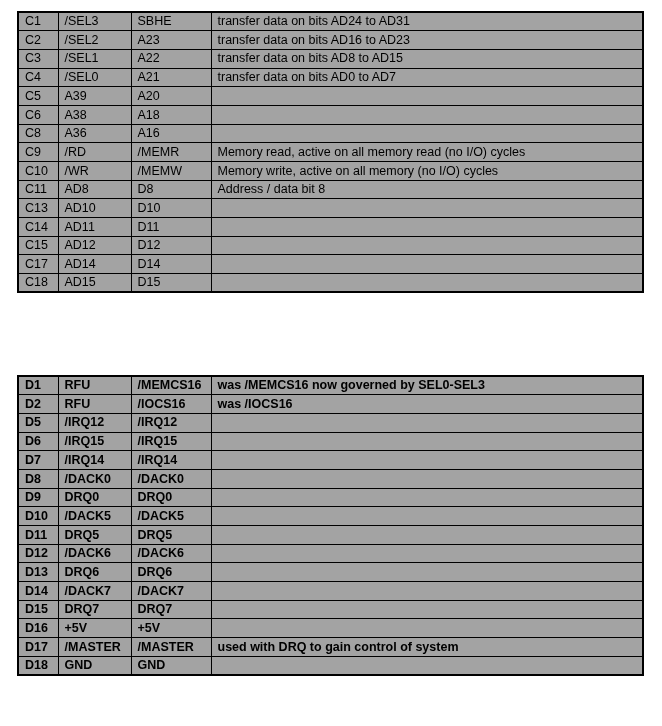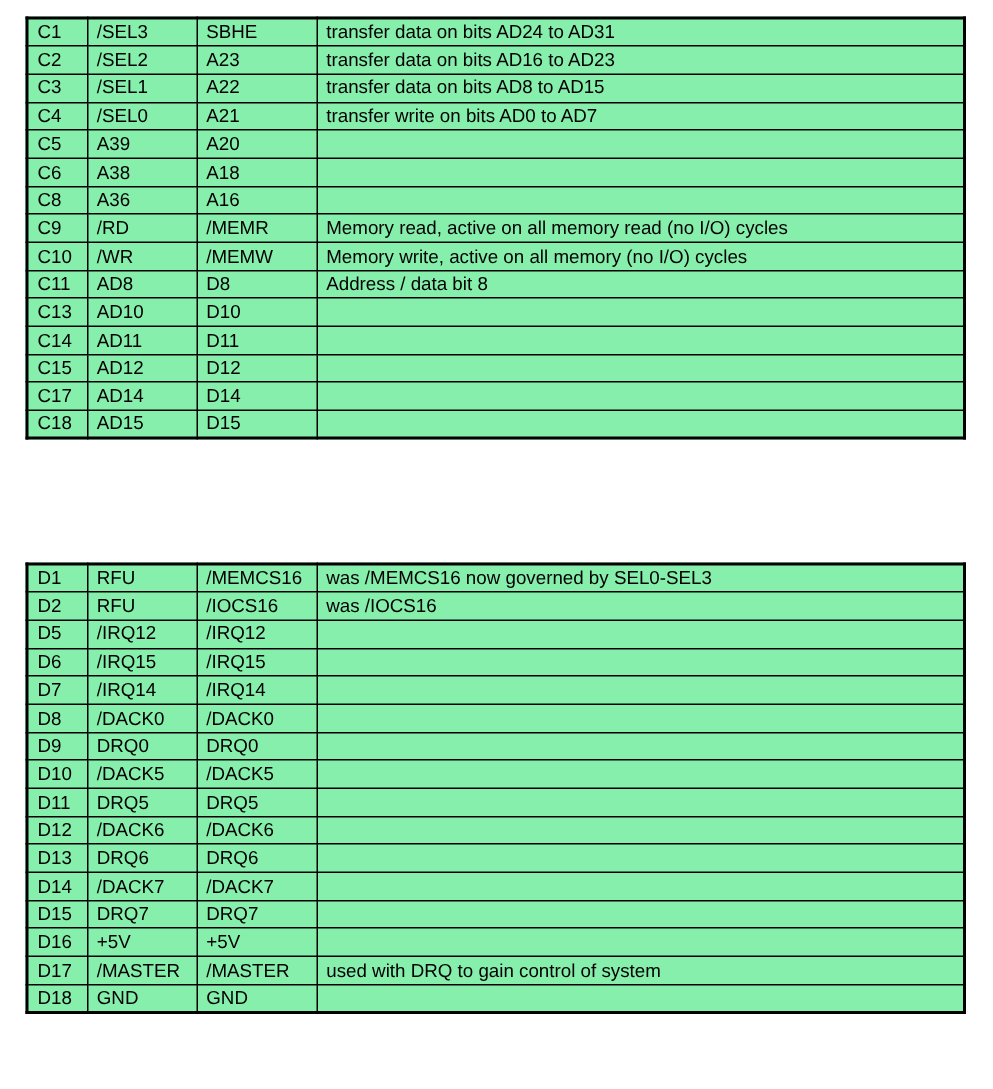--- a/index.html
+++ b/index.html
@@ -17,24 +17,24 @@
     background: #ffffff;
     font-family: "Liberation Sans", sans-serif;
     color: #000000;
   }
   table.pinout {
     position: absolute;
     left: 17px;
     border-collapse: collapse;
     table-layout: fixed;
     border: 2px solid #000000;
-    background: #86efac;
+    background: #a3a3a3;
   }
   table.pinout.table-c { top: 11px; }
-  table.pinout.table-d { top: 375px; }
+  table.pinout.table-d { top: 375px; font-weight: bold; }
   table.pinout tr { height: 18.7px; }
   table.pinout td {
     border: 1px solid #000000;
     font-size: 12.5px;
     line-height: 1;
     vertical-align: middle;
     padding: 0 4px 0 6px;
     white-space: nowrap;
     overflow: hidden;
     color: #000000;
@@ -72,21 +72,21 @@
         <tr>
           <td>C3</td>
           <td>/SEL1</td>
           <td>A22</td>
           <td>transfer data on bits AD8 to AD15</td>
         </tr>
         <tr>
           <td>C4</td>
           <td>/SEL0</td>
           <td>A21</td>
-          <td>transfer write on bits AD0 to AD7</td>
+          <td>transfer data on bits AD0 to AD7</td>
         </tr>
         <tr>
           <td>C5</td>
           <td>A39</td>
           <td>A20</td>
           <td></td>
         </tr>
         <tr>
           <td>C6</td>
           <td>A38</td>

